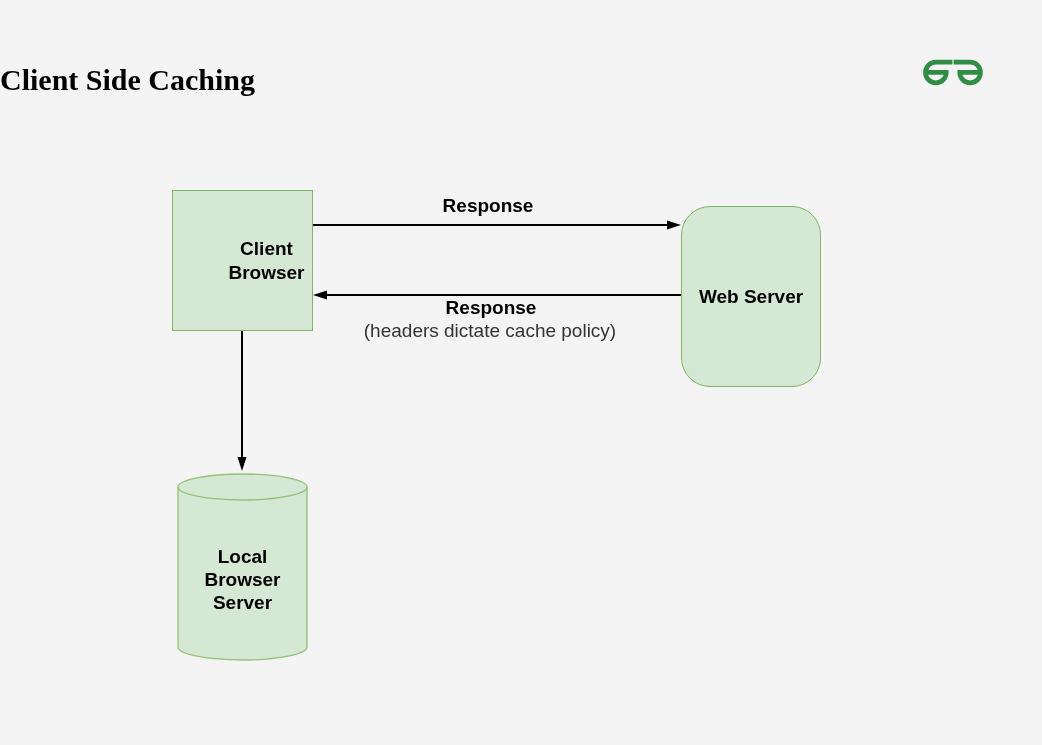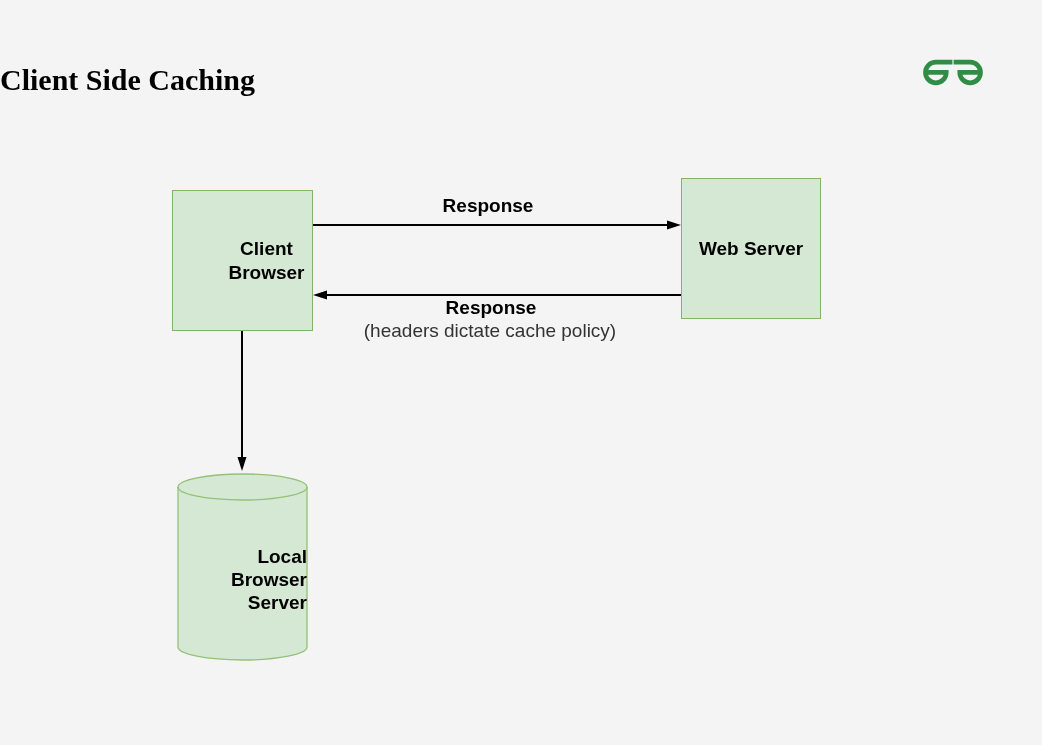--- a/index.html
+++ b/index.html
@@ -33,39 +33,39 @@
   .arrowhead{fill:var(--connector);stroke:none;}
   .cyl-body{fill:var(--node-fill);stroke:var(--cylinder-border);stroke-width:1.3;}
   .cyl-rim{fill:none;stroke:var(--cylinder-border);stroke-width:1.3;}
 
   .node{
     position:absolute;display:flex;align-items:center;justify-content:center;text-align:center;
     background:var(--node-fill);border:1px solid var(--node-border);
     font-weight:700;font-size:19px;line-height:24px;color:var(--text);
   }
   .node-client{left:172px;top:190px;width:141px;height:141px;padding-left:48px;}
-  .node-server{left:681px;top:178px;width:140px;height:141px;}
+  .node-server{left:681px;top:206px;width:140px;height:181px;border-radius:29px;}
 
   .edge-label{
     position:absolute;font-weight:700;font-size:19px;line-height:20px;color:var(--text);
     white-space:nowrap;transform:translateX(-50%);
   }
   .lbl-request{left:488px;top:196px;}
   .lbl-response{left:491px;top:298px;}
   .edge-note{
     position:absolute;font-weight:400;font-size:19px;line-height:22px;color:var(--muted-text);
     white-space:nowrap;transform:translateX(-50%);
     left:490px;top:320px;text-align:center;
   }
   .lbl-store{
     position:absolute;font-weight:400;font-size:18px;line-height:22px;color:var(--muted-text);
     white-space:nowrap;left:252px;top:401px;
   }
   .cache-label{
-    position:absolute;left:178px;top:545px;width:129px;text-align:right;
+    position:absolute;left:178px;top:545px;width:129px;text-align:center;
     font-weight:700;font-size:19px;line-height:23px;color:var(--text);
   }
   .cache-label span,.node span{display:block;}
   .node-server span{display:inline;}
 </style>
 </head>
 <body>
 
 <div class="canvas">
 

